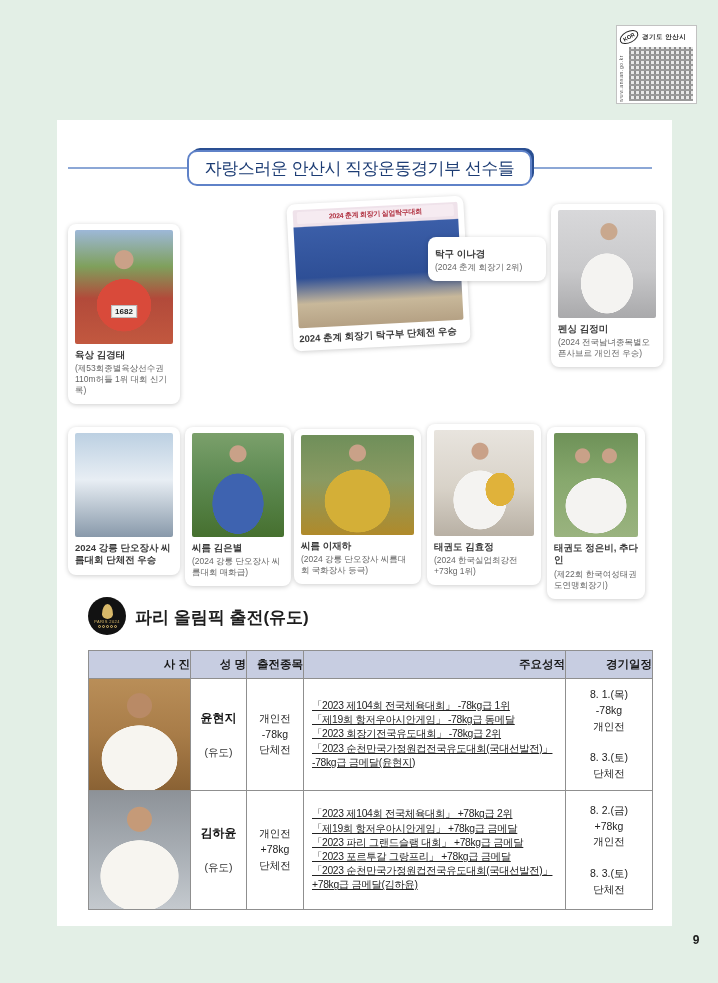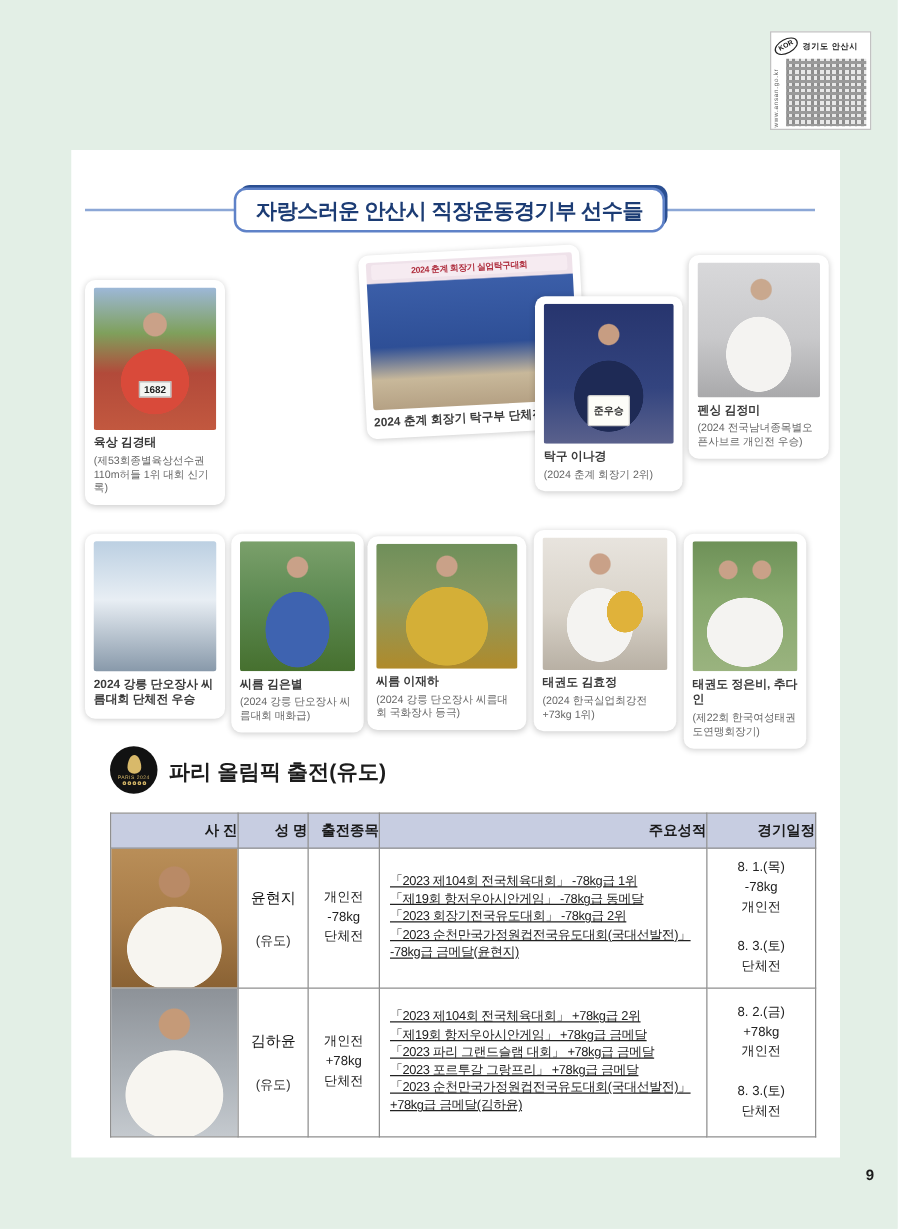--- a/index.html
+++ b/index.html
@@ -27,21 +27,21 @@
 
   
   .content { position:absolute; left:57px; top:120px; width:615px; height:806px; background:#fff; }
 
   
   .banner-line { position:absolute; left:11px; top:47px; width:584px; height:2px; background:#8ca7d6; }
   .banner { position:absolute; left:130px; top:30px; width:345px; height:36px;
     background:#fff; border:2px solid #5f82c8; border-radius:10px;
     box-shadow:3px -3px 0 -1px #2a4f92;
     display:flex; align-items:center; justify-content:center; }
-  .banner span { font-size:17px; font-weight:bold; color:#1c3c74; letter-spacing:-.5px; }
+  .banner span { font-size:17px; font-weight:normal; color:#1c3c74; letter-spacing:-.5px; }
 
   
   .card { position:absolute; background:#fff; border-radius:8px;
     box-shadow:0 1px 5px rgba(0,0,0,.2); padding:6px 7px 8px; }
   .ph { position:relative; width:100%; border-radius:2px; overflow:hidden; }
   .cap-t { font-size:9.5px; font-weight:bold; color:#3b3b3b; margin-top:5px; line-height:1.3; }
   .cap-d { font-size:8.5px; color:#666; margin-top:2px; line-height:1.3; }
 
   .c-r1-1{left:11px; top:104px; width:112px;} .c-r1-1 .ph{height:114px;}
   .c-r1-2{left:128px; top:104px; width:106px;} .c-r1-2 .ph{height:114px;}
@@ -123,21 +123,21 @@
   .tphoto { width:100%; }
   .t1 { height:111px; background:
       radial-gradient(circle 13px at 50% 24%, #b98a66 0 12px, transparent 13px),
       radial-gradient(ellipse 62% 50% at 50% 72%, #f7f5f0 0 60%, transparent 61%),
       linear-gradient(180deg,#b98e58 0%,#a87c48 50%,#8a6234 100%); }
   .t2 { height:118px; background:
       radial-gradient(circle 13px at 50% 24%, #c59a78 0 12px, transparent 13px),
       radial-gradient(ellipse 64% 50% at 50% 72%, #f7f5f0 0 60%, transparent 61%),
       linear-gradient(180deg,#8d9298 0%,#aab0b6 55%,#c4c9ce 100%); }
   .td-name { text-align:center; }
-  .nm { font-size:12px; font-weight:normal; color:#111; }
+  .nm { font-size:12px; font-weight:bold; color:#111; }
   .nm-sub { font-size:10.5px; color:#333; margin-top:19px; }
   .td-events { text-align:center; font-size:10.5px; line-height:1.5; color:#222; white-space:pre-line; }
   .td-ach { padding:6px 8px; vertical-align:middle; }
   .ach { font-size:10.3px; line-height:1.38; color:#222; white-space:pre-line; letter-spacing:-.3px;text-decoration:underline; }
   .td-sched { text-align:center; font-size:10.5px; line-height:1.5; color:#222; white-space:pre-line; }
 
   
   .page-num { position:absolute; left:686px; top:933px; width:20px; text-align:center;
     font-size:12px; font-weight:bold; color:#1a1a1a; }
 </style>
@@ -172,23 +172,20 @@
 
 
     <div class="card c-r1-3">
       <div class="ph p3">
         <div class="photo-banner">2024 춘계 회장기 실업탁구대회</div>
       </div>
       <div class="cap-t">2024 춘계 회장기 탁구부 단체전 우승</div>
     </div>
 
     <div class="card c-r1-4">
-      <div class="ph p4">
-        <span class="placard">준우승</span>
-      </div>
       <div class="cap-t">탁구 이나경</div>
       <div class="cap-d">(2024 춘계 회장기 2위)</div>
     </div>
 
     <div class="card c-r1-5">
       <div class="ph p5"></div>
       <div class="cap-t">펜싱 김정미</div>
       <div class="cap-d">(2024 전국남녀종목별오픈사브르 개인전 우승)</div>
     </div>
 

